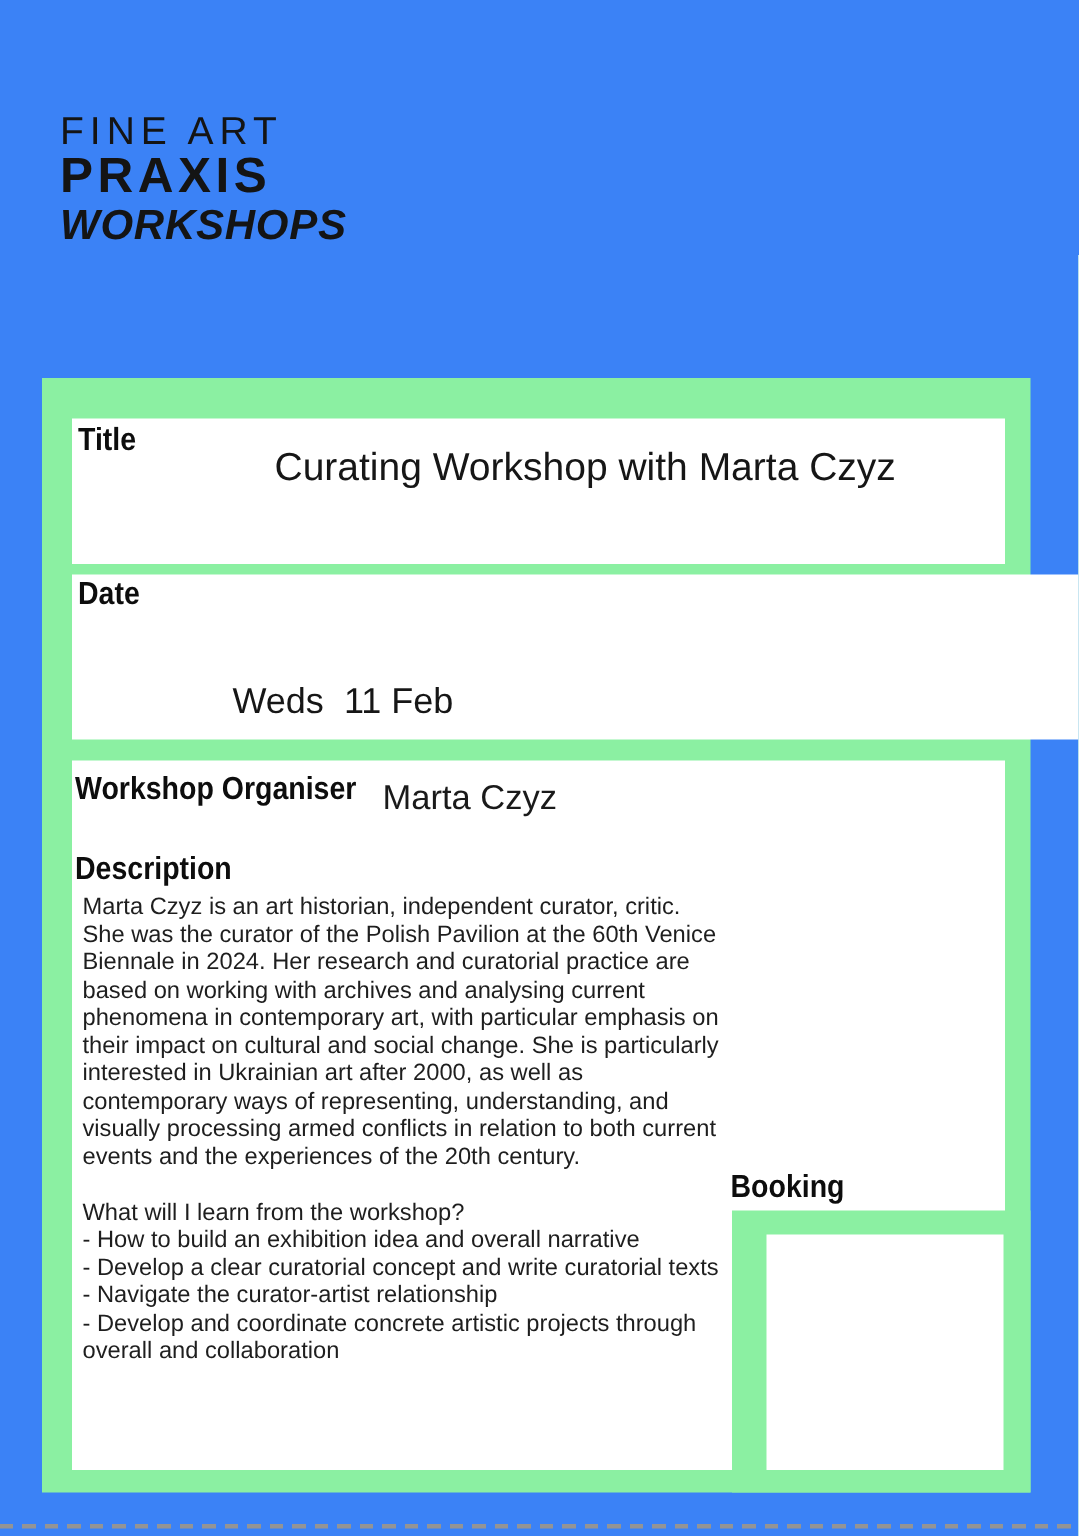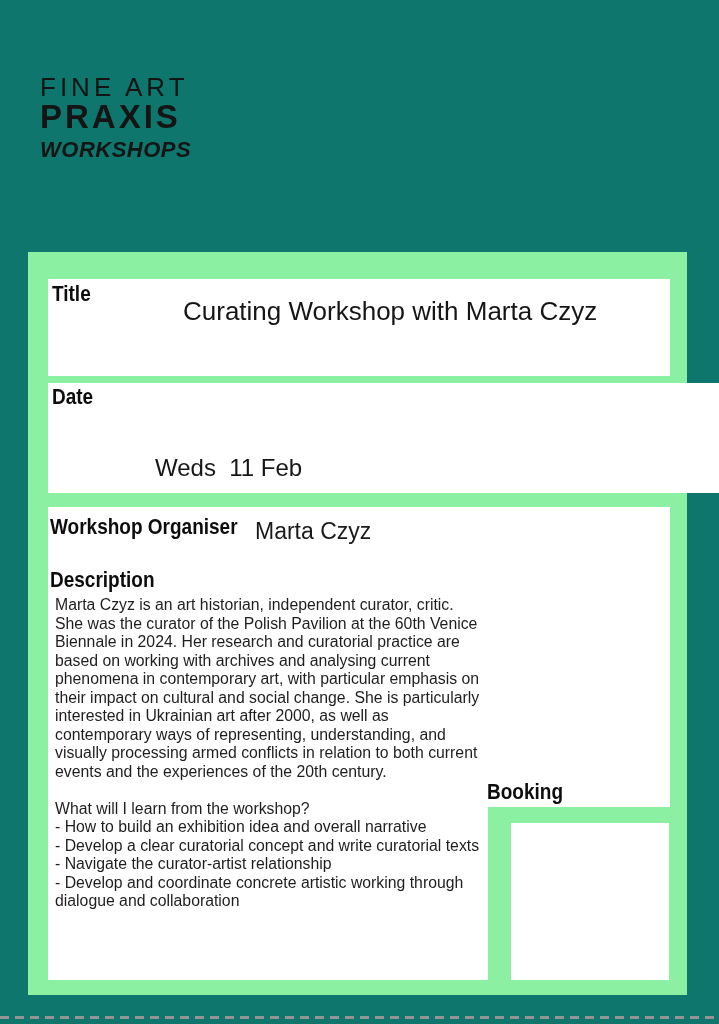--- a/index.html
+++ b/index.html
@@ -1,26 +1,26 @@
 <!DOCTYPE html>
 <html style="--green: #8bf0a2; --body: #1c1c1c; --dash: #949494;"><head>
 <meta charset="utf-8">
 <style>
   :root { --green:#8bf0a2; --ink:#141414; --body:#1c1c1c; --dash:#949494; }
   * { margin:0; padding:0; box-sizing:border-box; }
   html,body { background:#ffffff; }
   .page {
-    position:relative; width:719px; height:1024px; background:#0f766e;
+    position:relative; width:719px; height:1024px; background:#3b82f6;
     font-family:"Liberation Sans", sans-serif; color:var(--body); overflow:hidden;
   }
   
   .logo { position:absolute; left:40px; top:74px; color:var(--ink); }
   .logo-line1 { font-size:26px; font-weight:400; letter-spacing:4px; line-height:27px; }
   .logo-line2 { font-size:33px; font-weight:700; letter-spacing:3px; line-height:32px; }
-  .logo-line3 { font-size:22px; font-weight:700; font-style:italic; letter-spacing:0.5px; line-height:33px; }
+  .logo-line3 { font-size:28px; font-weight:700; font-style:italic; letter-spacing:0.5px; line-height:33px; }
   
   .url { position:absolute; left:33px; top:226px; font-size:14px; color:#1f1f1f; letter-spacing:0.2px; }
   
   .frame { position:absolute; left:28px; top:252px; width:659px; height:743px; background:var(--green); }
   .box { position:absolute; background:#ffffff; }
   .title-box { left:20px; top:27px;  width:622px; height:97px;  }
   .date-box  { left:20px; top:131px; width:696px; height:110px; }
   .main-box  { left:20px; top:255px; width:622px; height:473px; }
   .label {
     position:absolute; font-weight:700; font-size:19px; color:#0d0d0d;
@@ -88,21 +88,21 @@
       <span class="organiser-value">Marta Czyz</span>
 
       <span class="label desc-label">Description</span>
 
       <div class="desc-text">
         <div class="paragraph">Marta Czyz is an art historian, independent curator, critic. She was the curator of the Polish Pavilion at the 60th Venice Biennale in 2024. Her research and curatorial practice are based on working with archives and analysing current phenomena in contemporary art, with particular emphasis on their impact on cultural and social change. She is particularly interested in Ukrainian art after 2000, as well as contemporary ways of representing, understanding, and visually processing armed conflicts in relation to both current events and the experiences of the 20th century.</div>
         <div class="question">What will I learn from the workshop?</div>
         <div>- How to build an exhibition idea and overall narrative</div>
         <div>- Develop a clear curatorial concept and write curatorial texts</div>
         <div>- Navigate the curator-artist relationship</div>
-        <div>- Develop and coordinate concrete artistic working through dialogue and collaboration</div>
+        <div>- Develop and coordinate concrete artistic projects through overall and collaboration</div>
       </div>
 
       <span class="label booking-label">Booking</span>
     </section>
 
     <div class="booking-area">
       <div class="booking-box"></div>
     </div>
 
   </div>

